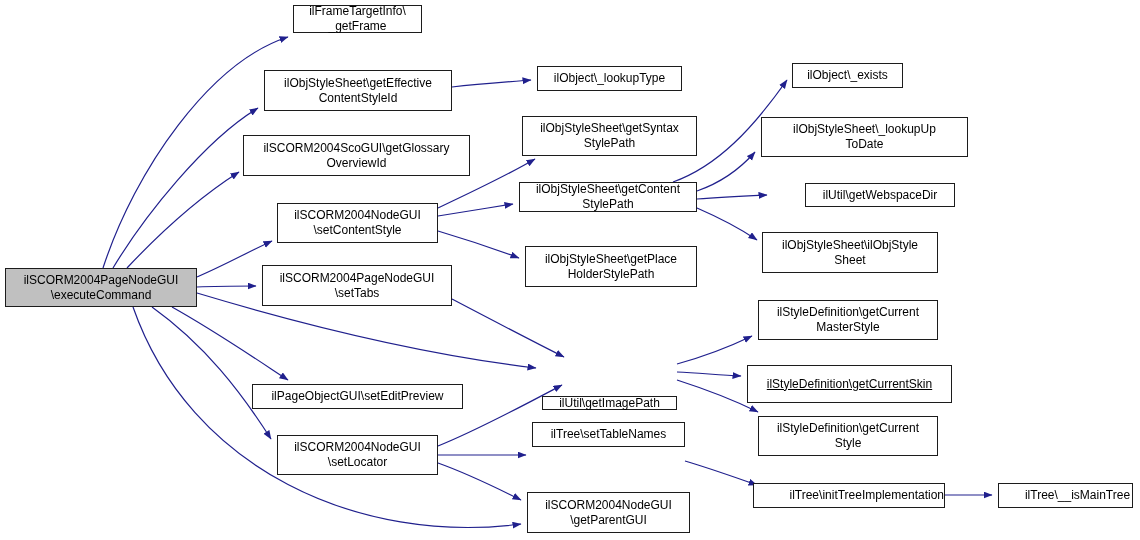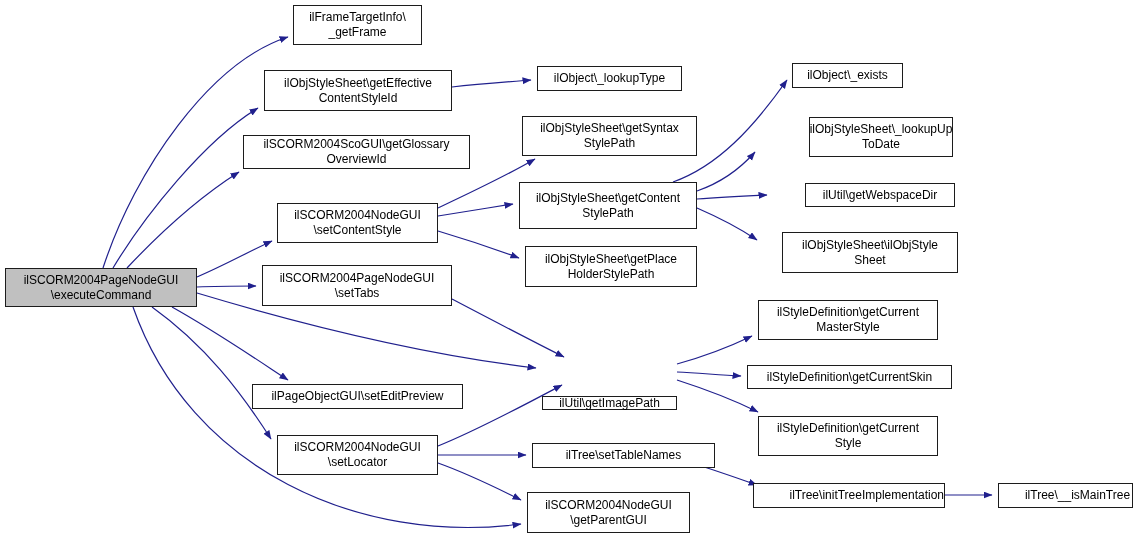--- a/index.html
+++ b/index.html
@@ -83,91 +83,91 @@
         <path d="M438,463 C466,473 493,486 521,500" fill="none" stroke="#20208d" stroke-width="1.2" marker-end="url(#arrow)"></path>
         <path d="M685,461 C712,469 734,477 757,485" fill="none" stroke="#20208d" stroke-width="1.2" marker-end="url(#arrow)"></path>
         <path d="M945,495 C961,495 977,495 992,495" fill="none" stroke="#20208d" stroke-width="1.2" marker-end="url(#arrow)"></path>
       </g>
   </svg>
   <div id="node-layer">
       <div class="node highlight" style="left: 5px; top: 268px; width: 192px; height: 39px; border-color: rgb(28, 28, 28);">
         <span>ilSCORM2004PageNodeGUI</span>
         <span>\executeCommand</span>
       </div>
-      <div class="node" style="left: 293px; top: 5px; width: 129px; height: 40px; border-color: rgb(28, 28, 28);">
+      <div class="node" style="left: 293px; top: 5px; width: 129px; height: 28px; border-color: rgb(28, 28, 28);">
         <span>ilFrameTargetInfo\</span>
         <span>_getFrame</span>
       </div>
       <div class="node" style="left: 264px; top: 70px; width: 188px; height: 41px; border-color: rgb(28, 28, 28); text-align: center;">
         <span>ilObjStyleSheet\getEffective</span>
         <span>ContentStyleId</span>
       </div>
       <div class="node" style="left: 537px; top: 66px; width: 145px; height: 25px; border-color: rgb(28, 28, 28);">
         <span>ilObject\_lookupType</span>
       </div>
-      <div class="node" style="left: 243px; top: 135px; width: 227px; height: 34px; border-color: rgb(28, 28, 28);">
+      <div class="node" style="left: 243px; top: 135px; width: 227px; height: 41px; border-color: rgb(28, 28, 28);">
         <span>ilSCORM2004ScoGUI\getGlossary</span>
         <span>OverviewId</span>
       </div>
       <div class="node" style="left: 522px; top: 116px; width: 175px; height: 40px; border-color: rgb(28, 28, 28);">
         <span>ilObjStyleSheet\getSyntax</span>
         <span>StylePath</span>
       </div>
       <div class="node" style="left: 277px; top: 203px; width: 161px; height: 40px; border-color: rgb(28, 28, 28);">
         <span>ilSCORM2004NodeGUI</span>
         <span>\setContentStyle</span>
       </div>
-      <div class="node" style="left: 519px; top: 182px; width: 178px; height: 47px; border-color: rgb(28, 28, 28);">
+      <div class="node" style="left: 519px; top: 182px; width: 178px; height: 30px; border-color: rgb(28, 28, 28);">
         <span>ilObjStyleSheet\getContent</span>
         <span>StylePath</span>
       </div>
       <div class="node" style="left: 792px; top: 63px; width: 111px; height: 25px; border-color: rgb(28, 28, 28);">
         <span>ilObject\_exists</span>
       </div>
-      <div class="node" style="left: 761px; top: 117px; width: 144px; height: 40px; border-color: rgb(28, 28, 28); margin-left: 48px;">
+      <div class="node" style="left: 761px; top: 117px; width: 207px; height: 40px; border-color: rgb(28, 28, 28);">
         <span>ilObjStyleSheet\_lookupUp</span>
         <span>ToDate</span>
       </div>
       <div class="node" style="left: 773px; top: 183px; width: 150px; height: 24px; border-color: rgb(28, 28, 28); margin-left: 32px;">
         <span>ilUtil\getWebspaceDir</span>
       </div>
-      <div class="node" style="left: 762px; top: 232px; width: 176px; height: 41px; border-color: rgb(28, 28, 28); margin-left: 20px;">
+      <div class="node" style="left: 762px; top: 232px; width: 176px; height: 41px; border-color: rgb(28, 28, 28);">
         <span>ilObjStyleSheet\ilObjStyle</span>
         <span>Sheet</span>
       </div>
       <div class="node" style="left: 525px; top: 246px; width: 172px; height: 41px; border-color: rgb(28, 28, 28);">
         <span>ilObjStyleSheet\getPlace</span>
         <span>HolderStylePath</span>
       </div>
       <div class="node" style="left: 262px; top: 265px; width: 190px; height: 41px; border-color: rgb(28, 28, 28);">
         <span>ilSCORM2004PageNodeGUI</span>
         <span>\setTabs</span>
       </div>
       <div class="node" style="left: 758px; top: 300px; width: 180px; height: 40px; border-color: rgb(28, 28, 28);">
         <span>ilStyleDefinition\getCurrent</span>
         <span>MasterStyle</span>
       </div>
       <div class="node" style="left: 542px; top: 358px; width: 135px; height: 14px; border-color: rgb(28, 28, 28); margin-top: 38px;">
         <span>ilUtil\getImagePath</span>
       </div>
-      <div class="node" style="left: 747px; top: 365px; width: 205px; height: 24px; border-color: rgb(28, 28, 28);">
+      <div class="node" style="left: 747px; top: 365px; width: 205px; height: 38px; border-color: rgb(28, 28, 28); text-decoration: underline;">
         <span>ilStyleDefinition\getCurrentSkin</span>
       </div>
       <div class="node" style="left: 252px; top: 384px; width: 211px; height: 25px; border-color: rgb(28, 28, 28);">
         <span>ilPageObjectGUI\setEditPreview</span>
       </div>
       <div class="node" style="left: 758px; top: 416px; width: 180px; height: 40px; border-color: rgb(28, 28, 28);">
         <span>ilStyleDefinition\getCurrent</span>
         <span>Style</span>
       </div>
       <div class="node" style="left: 277px; top: 435px; width: 161px; height: 40px; border-color: rgb(28, 28, 28);">
         <span>ilSCORM2004NodeGUI</span>
         <span>\setLocator</span>
       </div>
-      <div class="node" style="left: 532px; top: 443px; width: 183px; height: 25px; border-color: rgb(28, 28, 28);">
+      <div class="node" style="left: 532px; top: 422px; width: 153px; height: 25px; border-color: rgb(28, 28, 28);">
         <span>ilTree\setTableNames</span>
       </div>
       <div class="node" style="left: 753px; top: 483px; width: 192px; height: 25px; border-color: rgb(28, 28, 28); align-items: flex-end;">
         <span>ilTree\initTreeImplementation</span>
       </div>
       <div class="node" style="left: 998px; top: 483px; width: 135px; height: 25px; border-color: rgb(28, 28, 28); padding-left: 24px;">
         <span>ilTree\__isMainTree</span>
       </div>
       <div class="node" style="left: 527px; top: 492px; width: 163px; height: 41px; border-color: rgb(28, 28, 28);">
         <span>ilSCORM2004NodeGUI</span>

